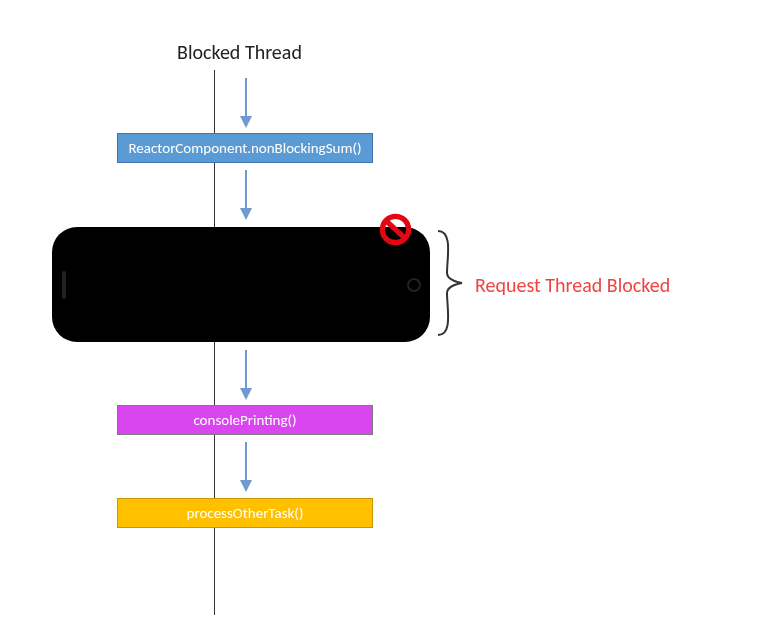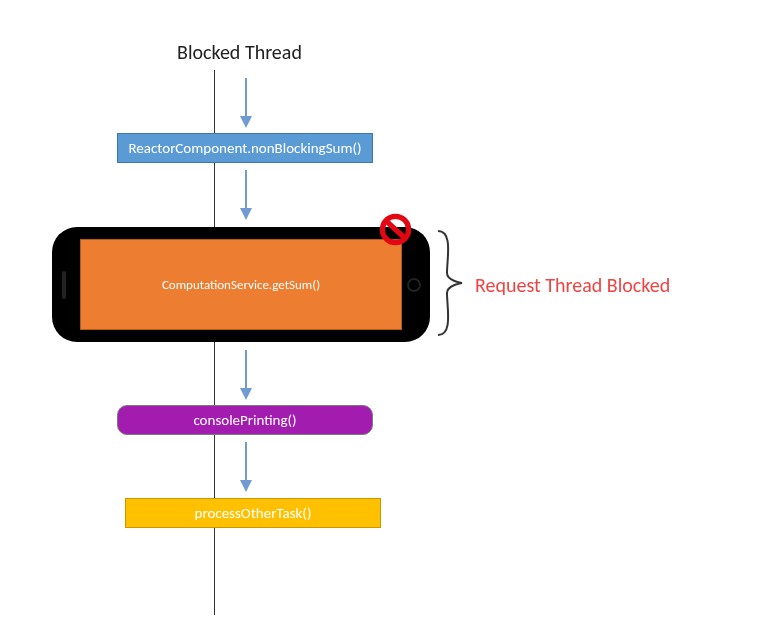--- a/index.html
+++ b/index.html
@@ -51,22 +51,22 @@
   .box {
     position: absolute;
     display: flex;
     align-items: center;
     justify-content: center;
     font-size: 15px;
     color: #fff;
     border: 1px solid rgba(0,0,0,0.25);
   }
   .box.blue { background: #5b9bd5; border-color:#3b77ad; }
-  .box.gray { background: #a21caf; border-color:#7a7a7a;border-radius:10px; }
-  .box.yellow { background: #ffc000; border-color:#c99700;margin-left:8px; }
+  .box.gray { background: #d946ef; border-color:#7a7a7a; }
+  .box.yellow { background: #ffc000; border-color:#c99700; }
   .phone {
     position: absolute;
     left: 52px;
     top: 227px;
     width: 378px;
     height: 115px;
     background: #000;
     border-radius: 25px;
   }
   .phone-screen {
@@ -145,23 +145,20 @@
     <span>ReactorComponent.nonBlockingSum()</span>
   </div>
 
   <div class="arrow" style="left:240px; top:170px;">
     <div class="shaft" style="height:38px;"></div>
     <div class="head"></div>
   </div>
 
   <div class="phone">
     <div class="phone-speaker"></div>
-    <div class="phone-screen">
-      <span>ComputationService.getSum()</span>
-    </div>
     <div class="phone-btn"></div>
   </div>
 
   <div class="prohibit">
     <svg viewBox="0 0 40 40">
       <circle cx="20" cy="20" r="15" fill="none" stroke="#e30613" stroke-width="6"></circle>
       <line x1="9" y1="10" x2="31" y2="30" stroke="#e30613" stroke-width="6"></line>
     </svg>
   </div>
 

